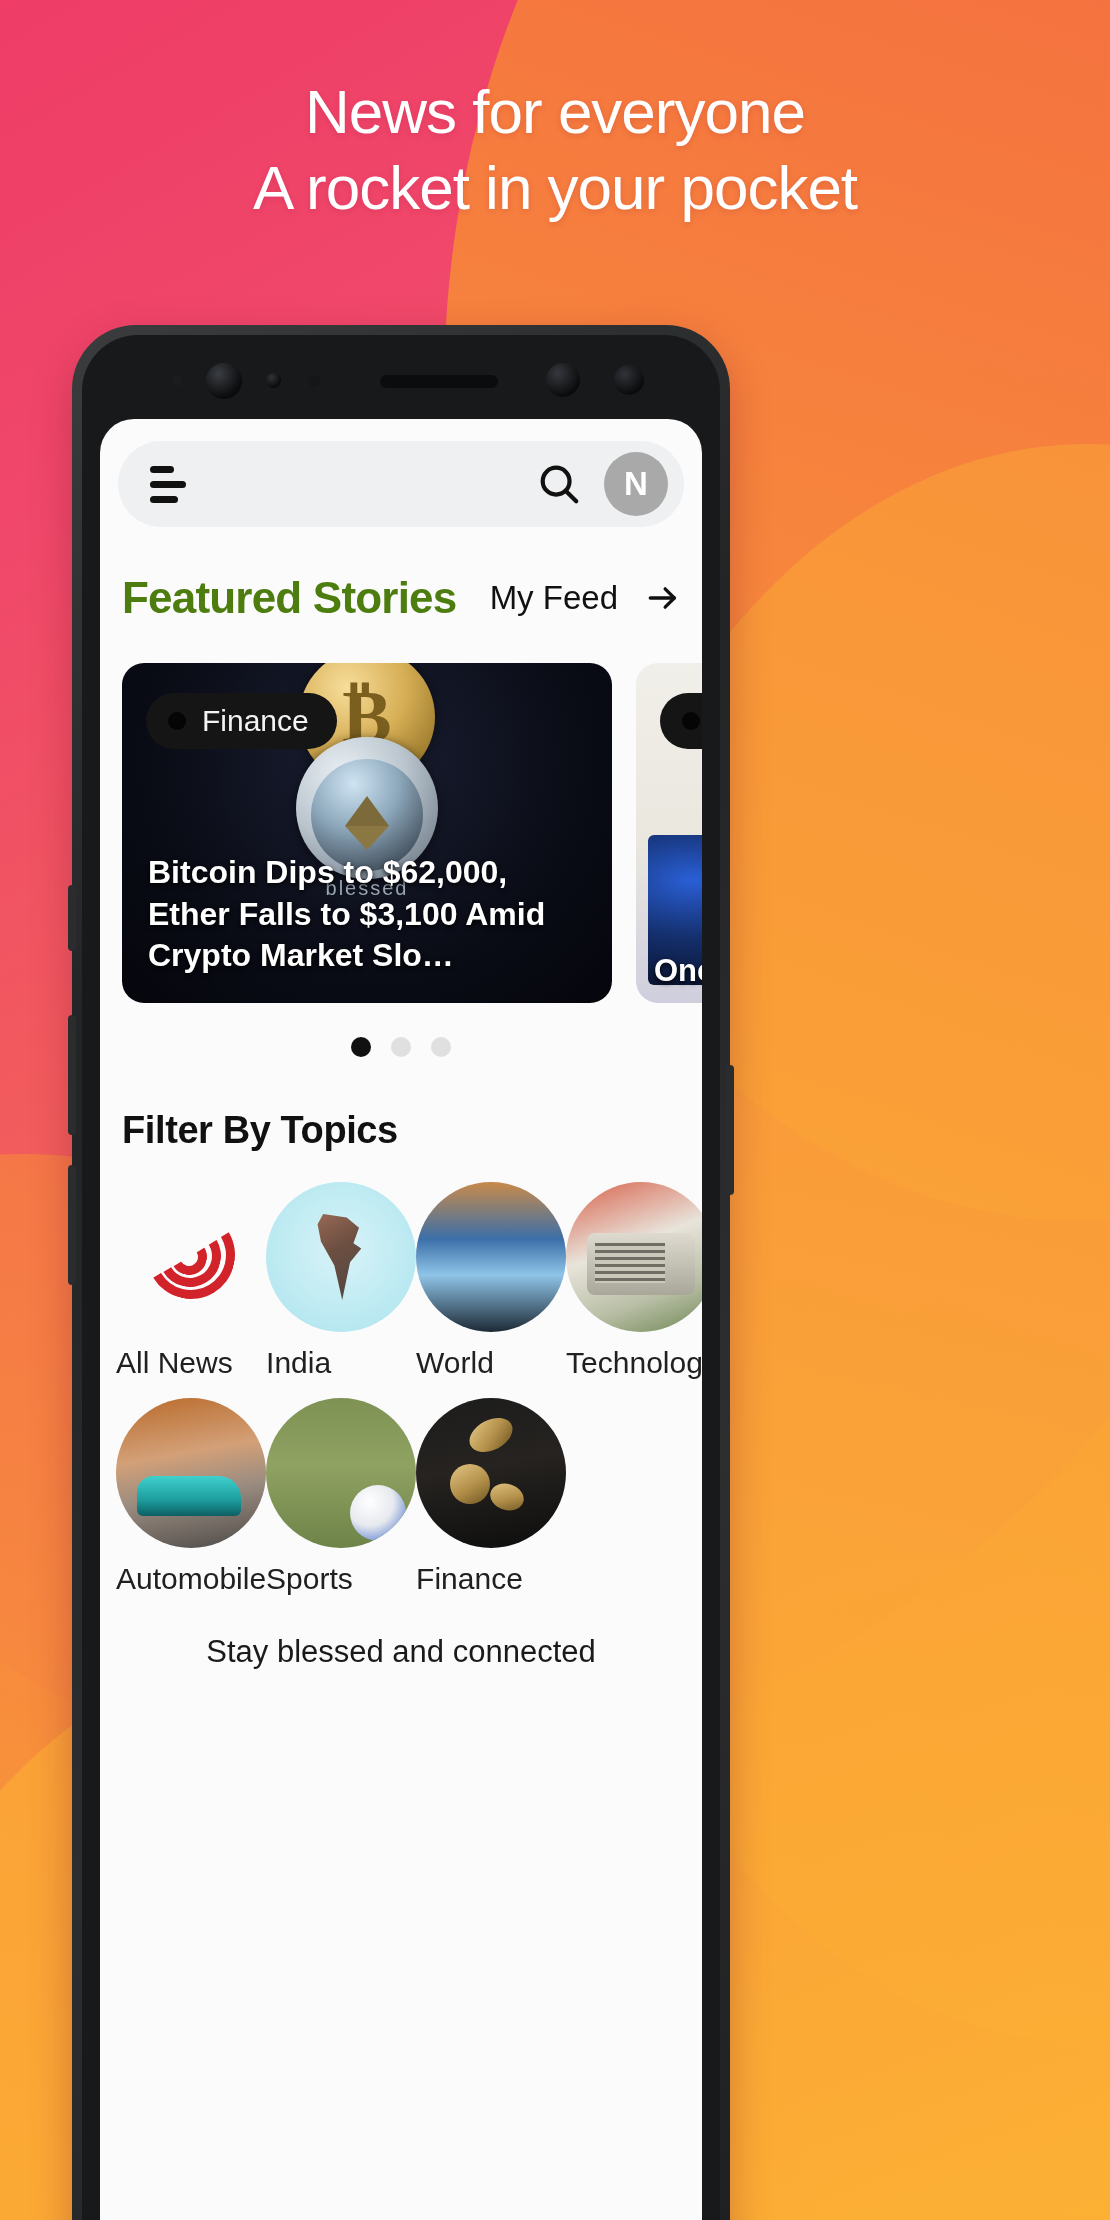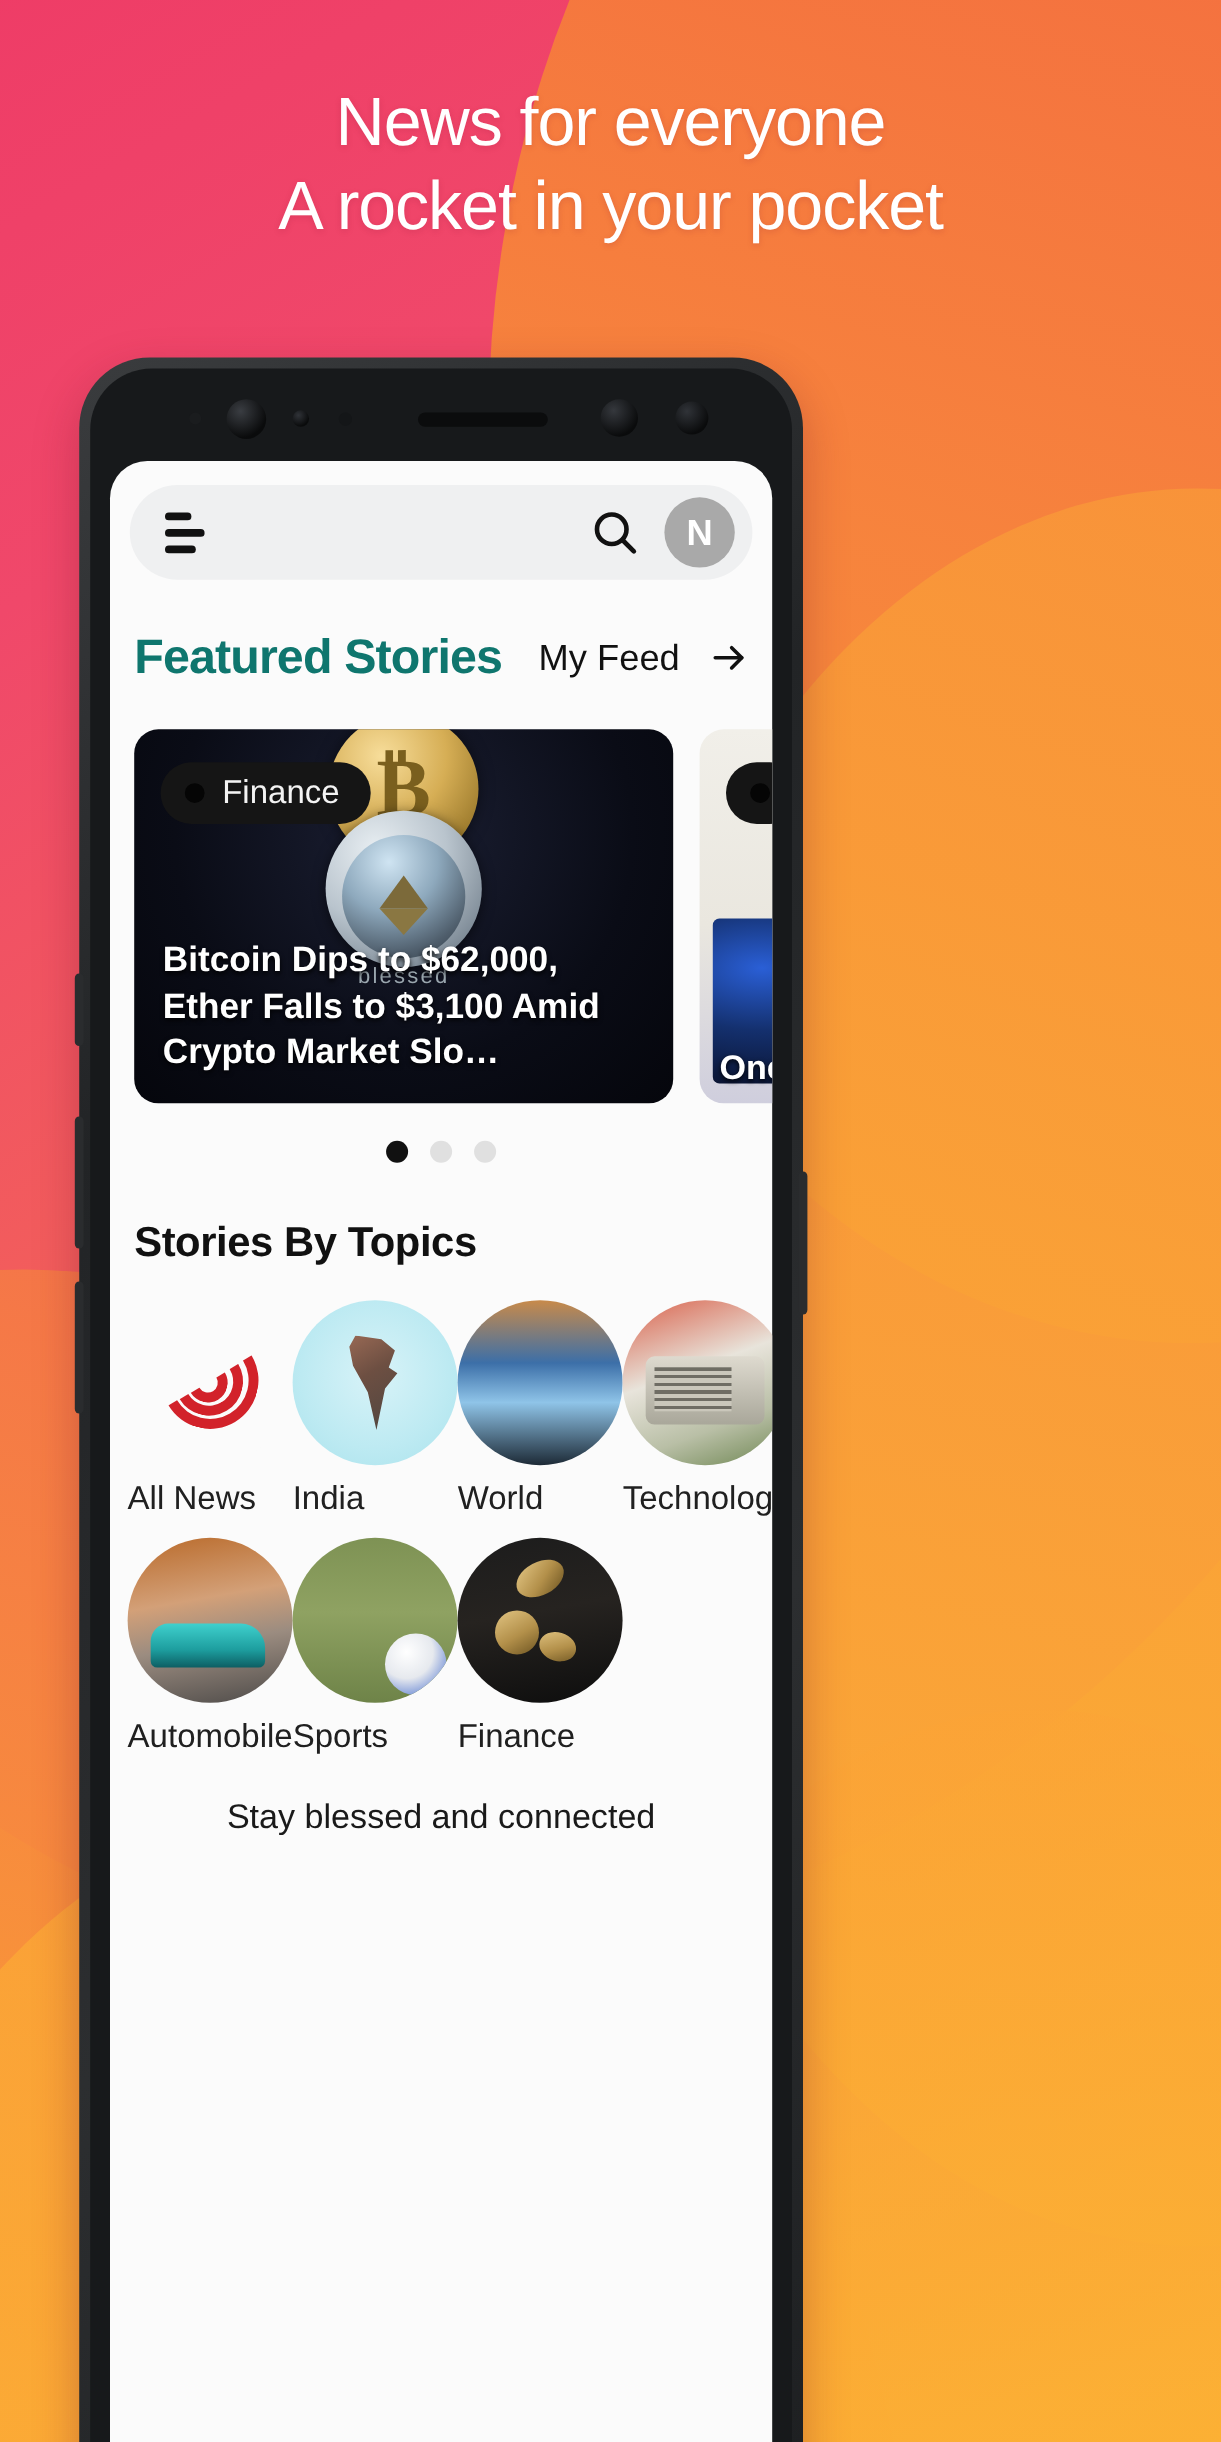--- a/index.html
+++ b/index.html
@@ -121,21 +121,21 @@
     background:#a9a9a9; color:#fff;
     display:flex; align-items:center; justify-content:center;
     font-size:33px; font-weight:700;
   }
 
   
   .section-row {
     display:flex; align-items:center; justify-content:space-between;
     padding:46px 22px 0 22px;
   }
-  .sec-title { font-size:44px; font-weight:700; color:#0f766e; letter-spacing:-.8px; }
+  .sec-title { font-size:44px; font-weight:700; color:#4d7c0f; letter-spacing:-.8px; }
   .myfeed { display:flex; align-items:center; gap:28px; cursor:pointer; }
   .myfeed-txt { font-size:33px; color:#111; }
   .arrow { width:34px; height:34px; }
 
   .cards { display:flex; gap:24px; padding:40px 0 0 22px; }
   .card {
     flex:0 0 490px; height:340px; border-radius:22px;
     position:relative; overflow:hidden;
     background:radial-gradient(ellipse at 50% 28%,#1b1f33 0%,#0a0c16 60%,#05060c 100%);
   }
@@ -335,21 +335,21 @@
         </div>
 
       </div>
 
       <div class="dots">
         <span class="dot on"></span>
         <span class="dot"></span>
         <span class="dot"></span>
       </div>
 
-      <div class="topics-title">Stories By Topics</div>
+      <div class="topics-title">Filter By Topics</div>
 
       <div class="grid">
 
         <div class="topic">
           <div class="tcircle t-allnews">
             <div class="news-logo">
               <span class="nl1"></span>
                 <span class="nl2"></span>
                 <span class="nl3"></span>
             </div>

